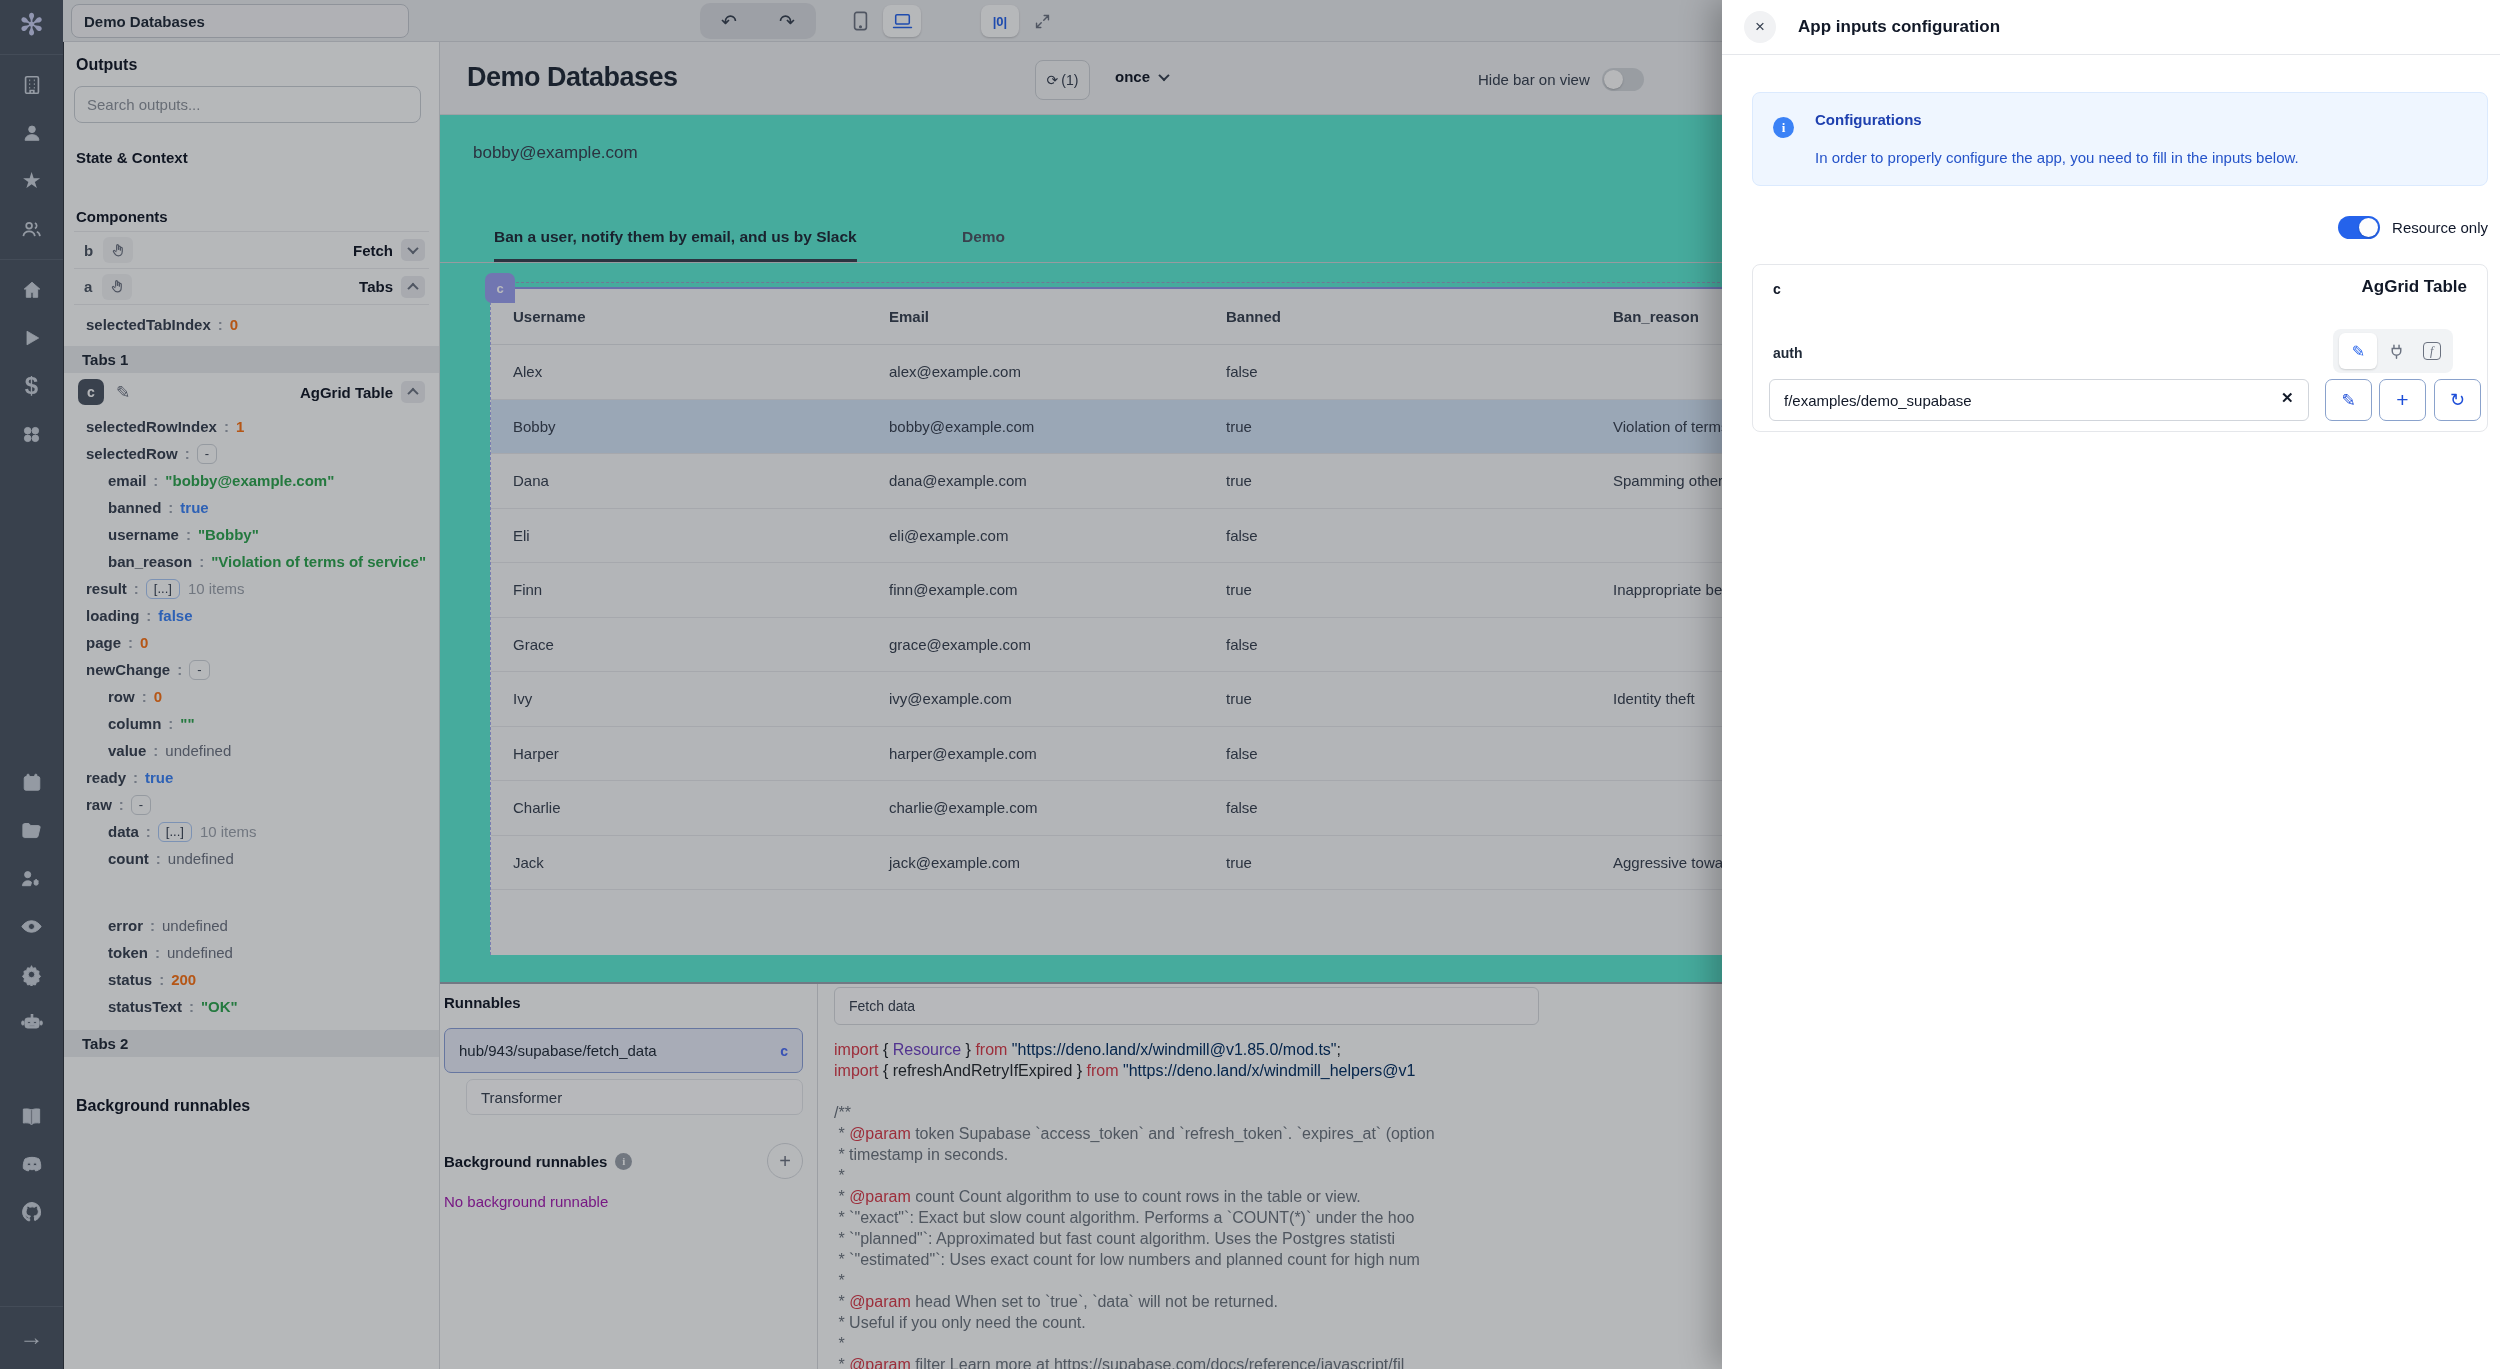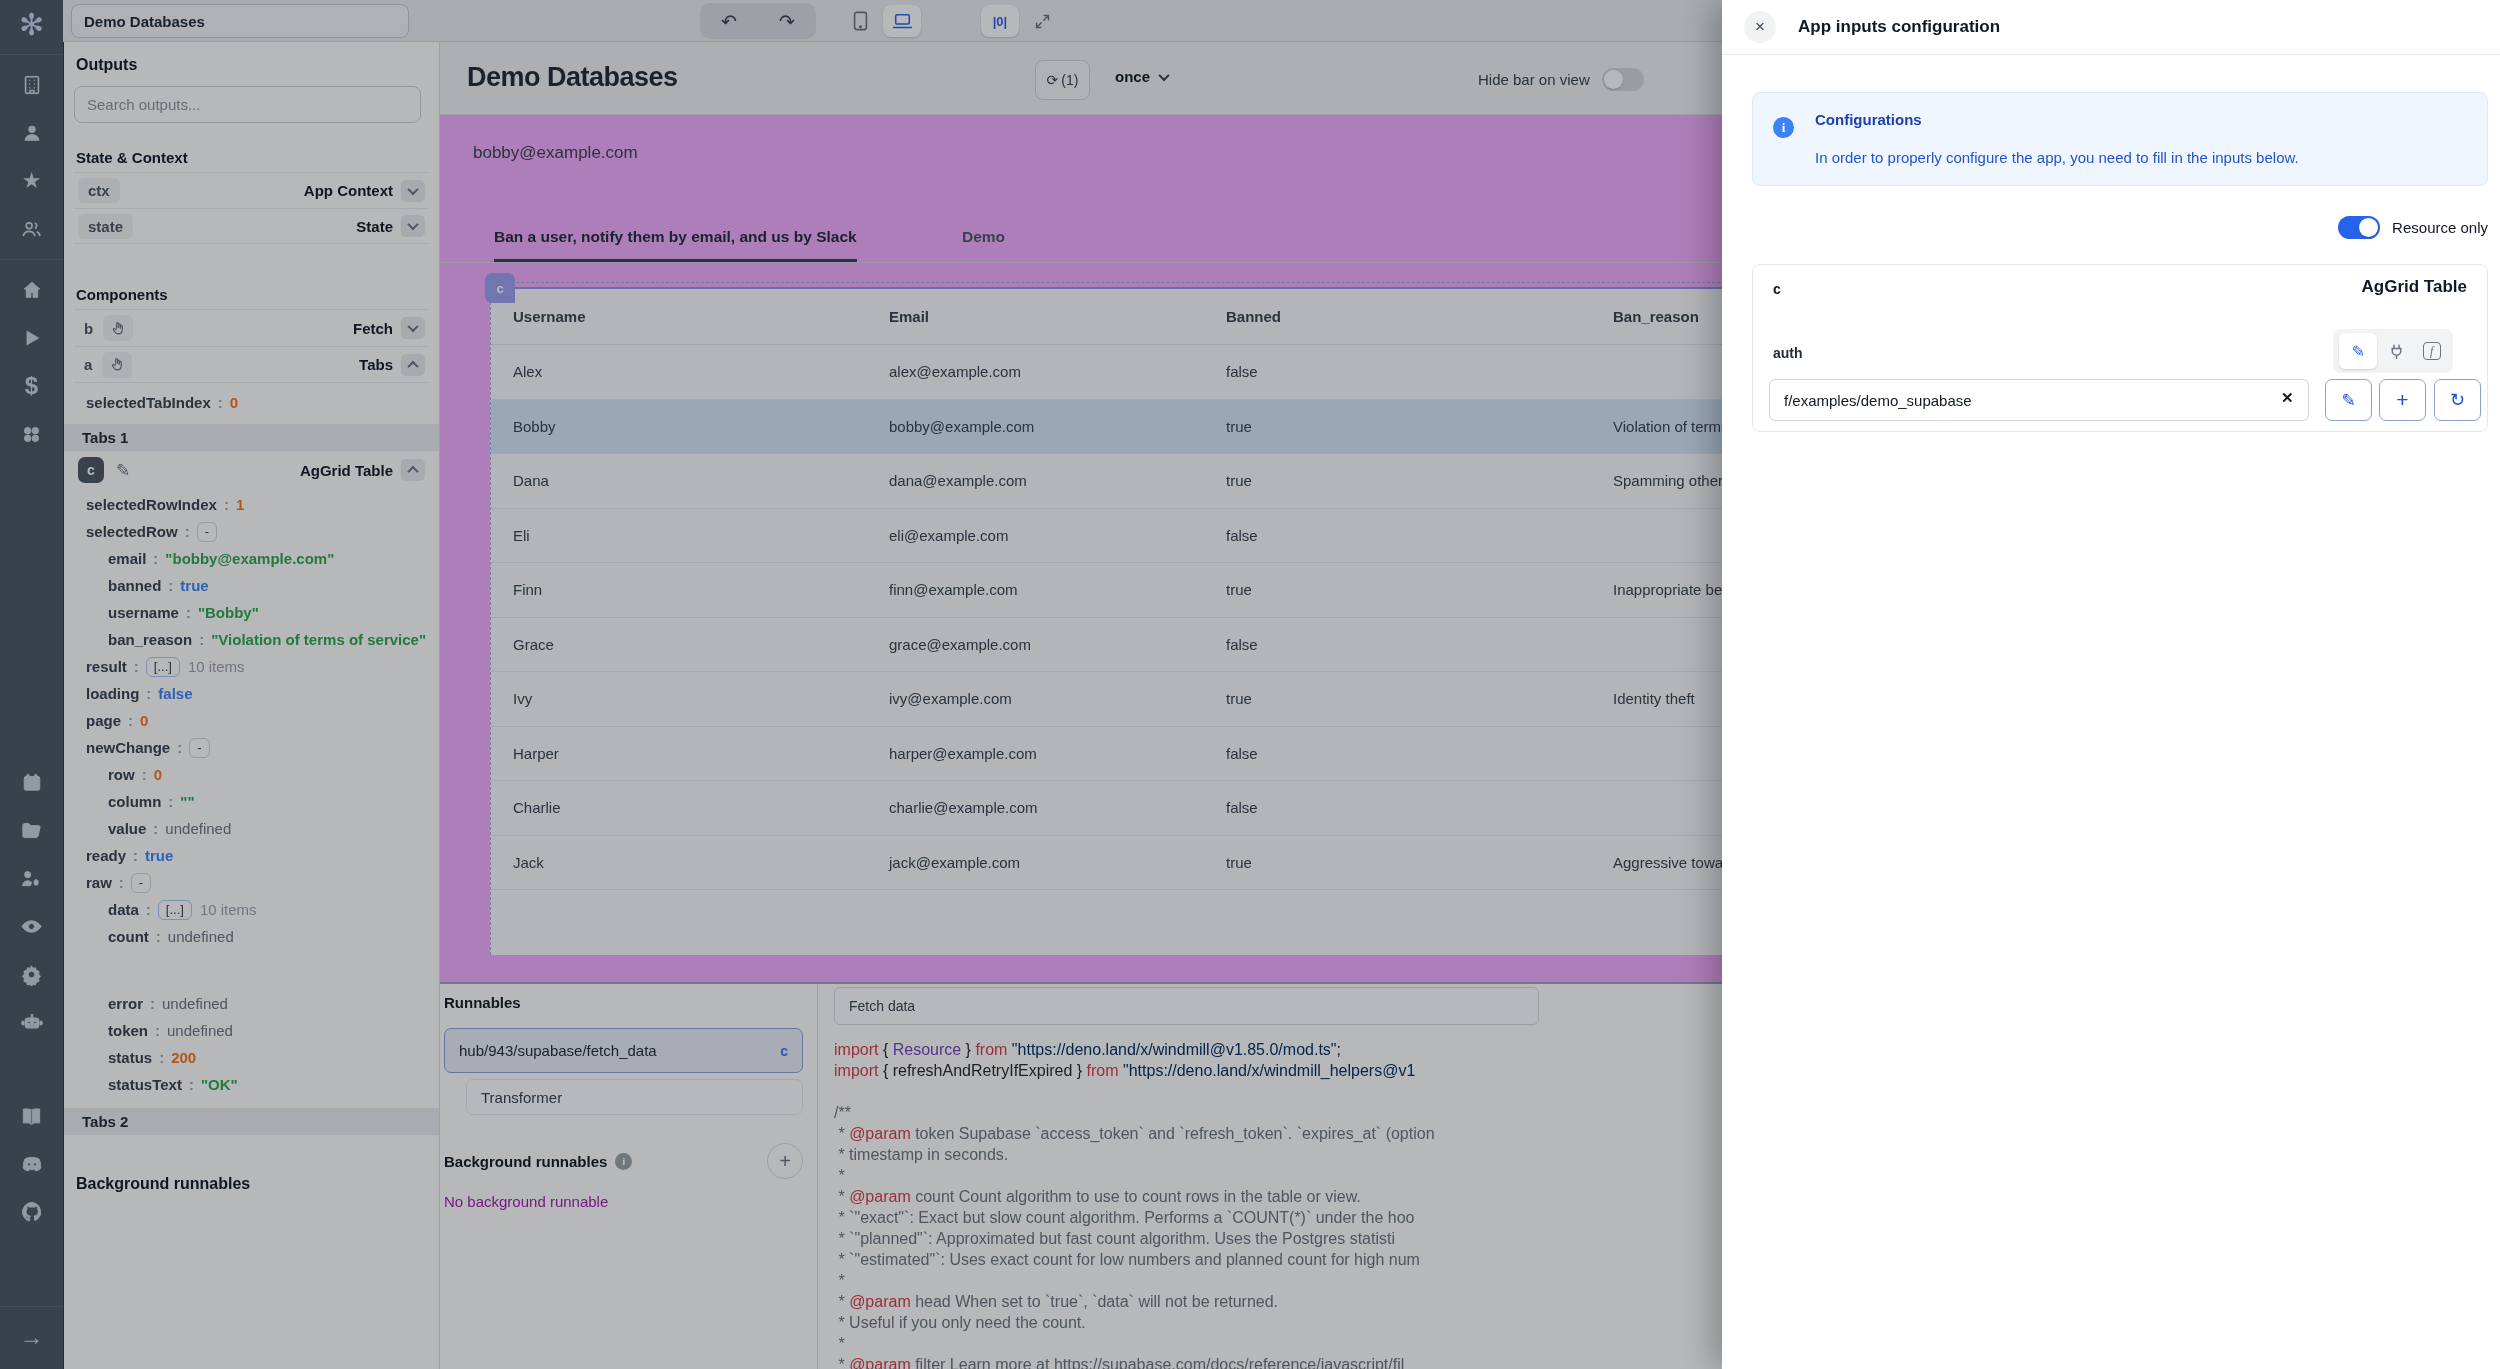--- a/index.html
+++ b/index.html
@@ -64,21 +64,21 @@
   #refreshpill{left:605px;top:18px;width:55px;height:40px;border:1px solid #cdd1d6;border-radius:8px;background:#f3f4f6;display:flex;align-items:center;justify-content:center;gap:3px;font-size:14px;color:#374151;}
   #oncebox{left:685px;top:26px;display:flex;align-items:center;gap:10px;font-size:15px;color:#111827;font-weight:600;}
   #hidebar{left:1048px;top:26px;display:flex;align-items:center;gap:12px;font-size:15px;color:#374151;}
   .toggle{width:42px;height:23px;border-radius:12px;position:relative;}
   .toggle .knob{position:absolute;top:2px;width:19px;height:19px;border-radius:50%;background:#fdfdfd;box-shadow:0 1px 2px rgba(0,0,0,.2);}
   .toggle.off{background:#d2d6db;}
   .toggle.off .knob{left:2px;}
   .toggle.on{background:#2563eb;}
   .toggle.on .knob{right:2px;}
 
-  #canvas{left:430px;top:115px;width:1292px;height:867px;background:#f0abfc;overflow:hidden;z-index:3;}
+  #canvas{left:430px;top:115px;width:1292px;height:867px;background:#5eead4;overflow:hidden;z-index:3;}
   #textcomp{left:43px;top:28px;font-size:17px;color:#374151;}
   #tabsbar{left:0px;top:113px;width:1292px;height:35px;border-bottom:1px solid #cfd3d8;}
   .tab{position:absolute;top:0;height:35px;font-size:15.5px;display:flex;align-items:flex-start;}
   .tab.active{color:#1f2937;font-weight:700;border-bottom:3px solid #374151;height:34px;}
   .tab.idle{color:#4b5563;font-weight:600;}
   #compbadge{left:55px;top:158px;width:30px;height:30px;background:#9aa0f0;border-radius:7px 7px 0 7px;color:#fff;font-size:13px;font-weight:700;display:flex;align-items:center;justify-content:center;z-index:2;}
   #gridwrap{left:60px;top:172px;width:1240px;height:668px;border-top:2px solid #8f95e8;border-left:1px dashed #a5aaf0;background:#f7f8f9;}
   #gridwrap:before{content:"";position:absolute;left:0;right:0;top:-7px;border-top:1px dashed #9aa3c8;}
   .thead{display:grid;grid-template-columns:376px 337px 387px 1fr;height:56px;align-items:center;border-bottom:1px solid #dfe2e6;}
   .thead div{padding-left:22px;font-size:15px;font-weight:700;color:#374151;}
@@ -273,38 +273,20 @@
           </svg>
         </span>
     </div>
   </div>
 
   <div id="leftpanel" class="abs">
     <div class="lp-pad">
       <div class="lp-title">Outputs</div>
       <input id="search" placeholder="Search outputs..." style="">
       <div class="lp-section">State &amp; Context</div>
-      <div id="ctx-rows">
-          <div class="kv-row">
-            <span class="chip">ctx</span>
-            <span class="kv-spacer"></span>
-            <span class="kv-type">App Context</span>
-            <span class="chevbox">
-              <span class="chev down"></span>
-            </span>
-          </div>
-          <div class="kv-row">
-            <span class="chip">state</span>
-            <span class="kv-spacer"></span>
-            <span class="kv-type">State</span>
-            <span class="chevbox">
-              <span class="chev down"></span>
-            </span>
-          </div>
-        </div>
       <div class="lp-section" style="margin-top:42px;">Components</div>
       <div id="comp-rows">
           <div class="kv-row" style="height: 37px;">
             <span class="plainid">b</span>
             <span class="handbox">
               <svg width="15" height="15" viewBox="0 0 24 24" fill="none" stroke="#6b7280" stroke-width="1.9" stroke-linecap="round" stroke-linejoin="round">
                 <path d="M9 11.5V4.2a1.5 1.5 0 0 1 3 0V10"></path>
                 <path d="M12 10V6.5a1.5 1.5 0 0 1 3 0V11"></path>
                 <path d="M15 11V8.5a1.5 1.5 0 0 1 3 0v5c0 4.2-2.6 7-6.3 7-2.9 0-4.6-1.2-6.2-4L4 14c-.7-1.2.9-2.6 2-1.8l2 1.6"></path>
               </svg>

